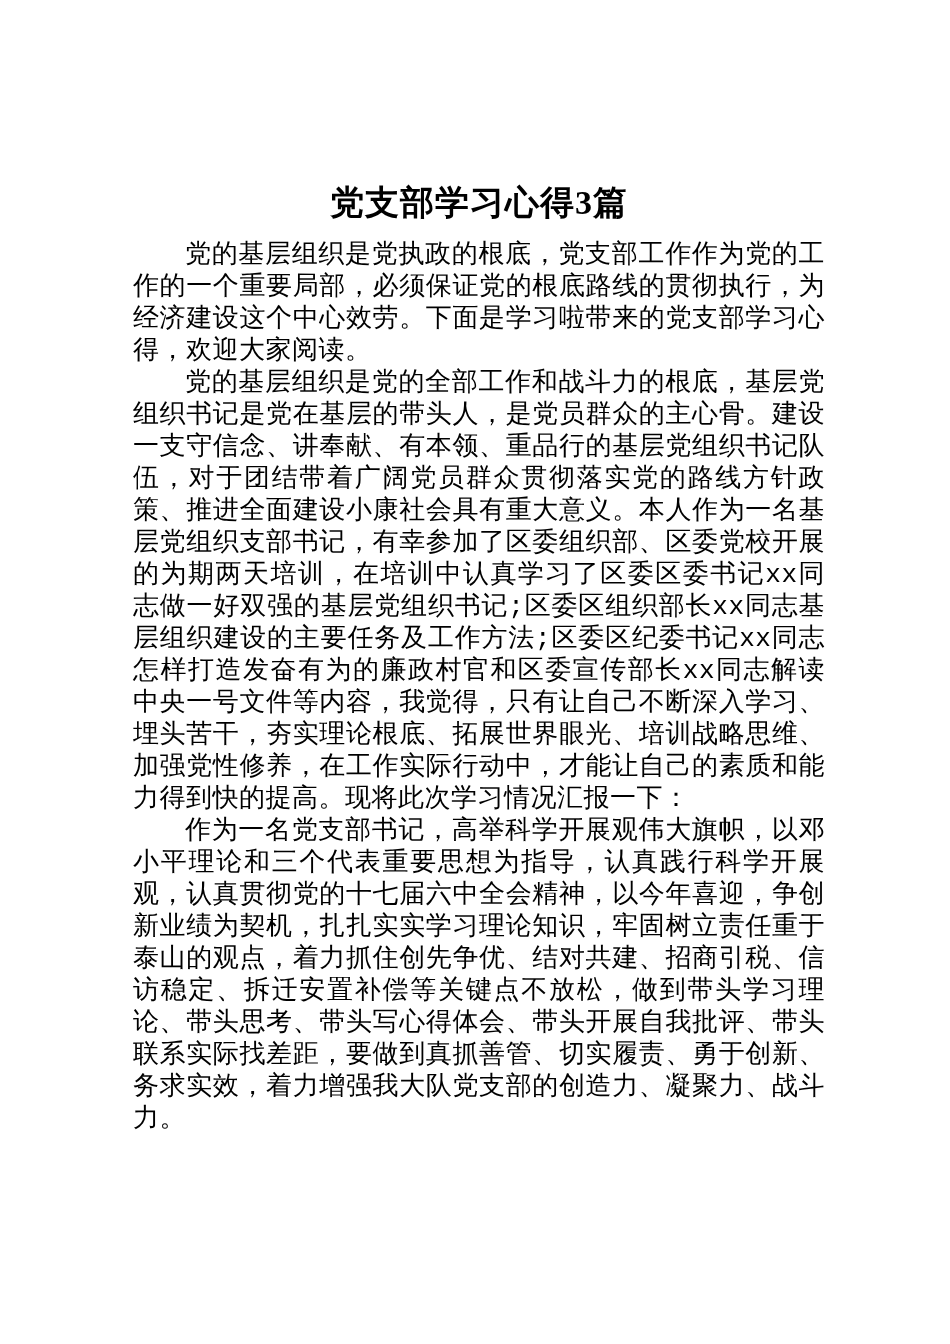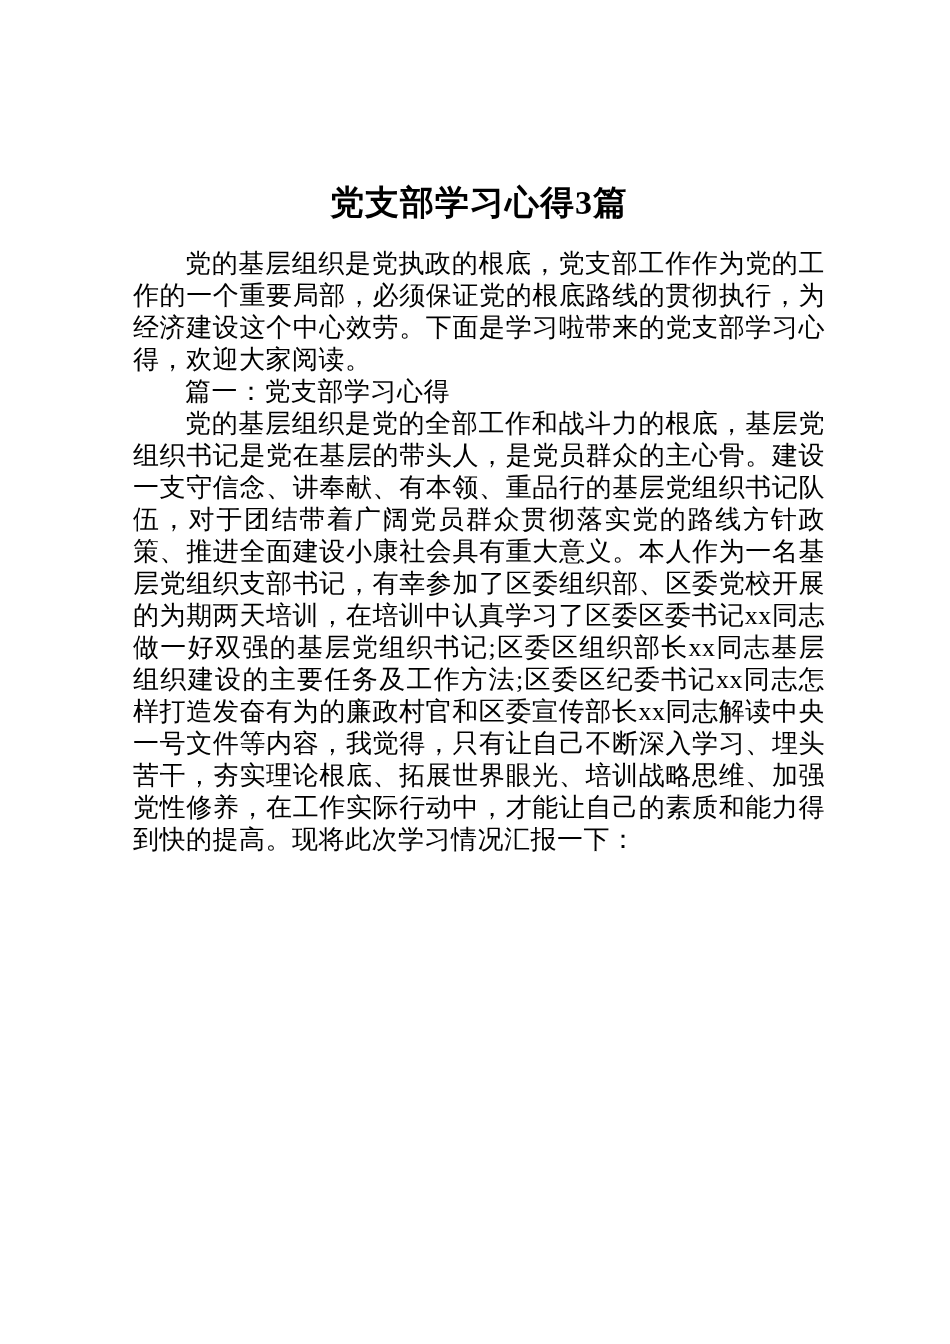--- a/index.html
+++ b/index.html
@@ -12,44 +12,44 @@
       width: 950px;
       min-height: 1344px;
       margin: 0 auto;
       background: #ffffff;
       box-sizing: border-box;
       padding: 183px 125px 80px 133px;
       color: #000000;
       font-family: "Liberation Serif", "DejaVu Serif", serif;
     }
     .doc-title {
-      margin: 0 0 25px 0;
+      margin: 0 0 16px 0;
       font-size: 34px;
       line-height: 40px;
       font-weight: bold;
       text-align: center;
       letter-spacing: 1px;
       font-family: "Liberation Serif", "DejaVu Serif", serif;
     }
     .doc-body p {
       margin: 0;
       font-size: 26px;
       line-height: 32px;
       text-align: justify;
       text-justify: inter-ideograph;
       text-indent: 2em;
       letter-spacing: 0.5px;
       word-break: break-all;
-      font-family: Liberation Serif, serif;
+      font-family: Liberation Mono, monospace;
     }
   </style>
 </head>
 <body>
 
 <div class="page">
   <h1 class="doc-title">党支部学习心得3篇</h1>
 
   <div class="doc-body">
     <p>党的基层组织是党执政的根底，党支部工作作为党的工作的一个重要局部，必须保证党的根底路线的贯彻执行，为经济建设这个中心效劳。下面是学习啦带来的党支部学习心得，欢迎大家阅读。</p>
-    <p>篇一：党支部学习心得</p>
     <p>党的基层组织是党的全部工作和战斗力的根底，基层党组织书记是党在基层的带头人，是党员群众的主心骨。建设一支守信念、讲奉献、有本领、重品行的基层党组织书记队伍，对于团结带着广阔党员群众贯彻落实党的路线方针政策、推进全面建设小康社会具有重大意义。本人作为一名基层党组织支部书记，有幸参加了区委组织部、区委党校开展的为期两天培训，在培训中认真学习了区委区委书记xx同志做一好双强的基层党组织书记;区委区组织部长xx同志基层组织建设的主要任务及工作方法;区委区纪委书记xx同志怎样打造发奋有为的廉政村官和区委宣传部长xx同志解读中央一号文件等内容，我觉得，只有让自己不断深入学习、埋头苦干，夯实理论根底、拓展世界眼光、培训战略思维、加强党性修养，在工作实际行动中，才能让自己的素质和能力得到快的提高。现将此次学习情况汇报一下：</p>
+    <p>作为一名党支部书记，高举科学开展观伟大旗帜，以邓小平理论和三个代表重要思想为指导，认真践行科学开展观，认真贯彻党的十七届六中全会精神，以今年喜迎，争创新业绩为契机，扎扎实实学习理论知识，牢固树立责任重于泰山的观点，着力抓住创先争优、结对共建、招商引税、信访稳定、拆迁安置补偿等关键点不放松，做到带头学习理论、带头思考、带头写心得体会、带头开展自我批评、带头联系实际找差距，要做到真抓善管、切实履责、勇于创新、务求实效，着力增强我大队党支部的创造力、凝聚力、战斗力。</p>
   </div>
 </div>
 
 </body></html>

